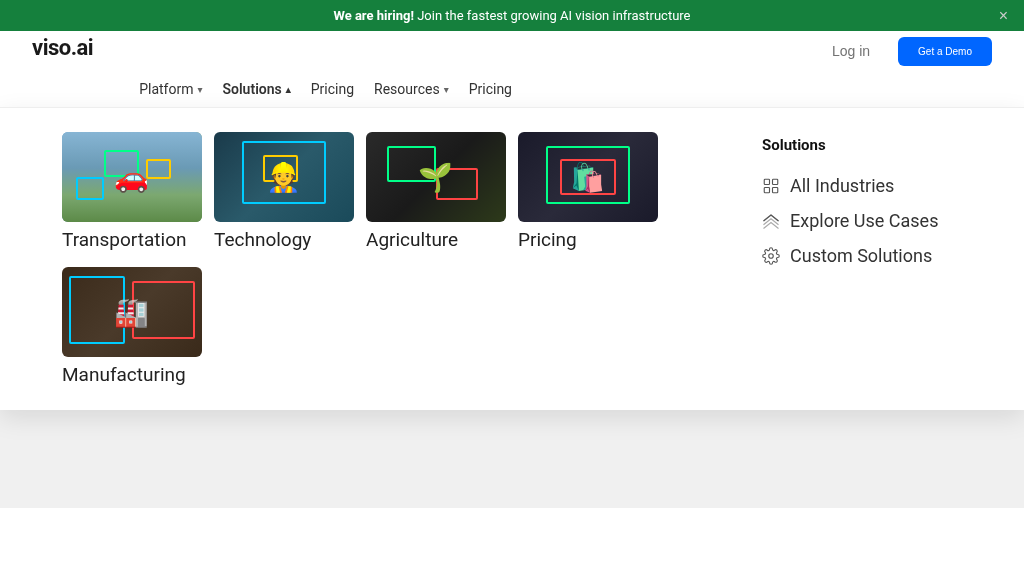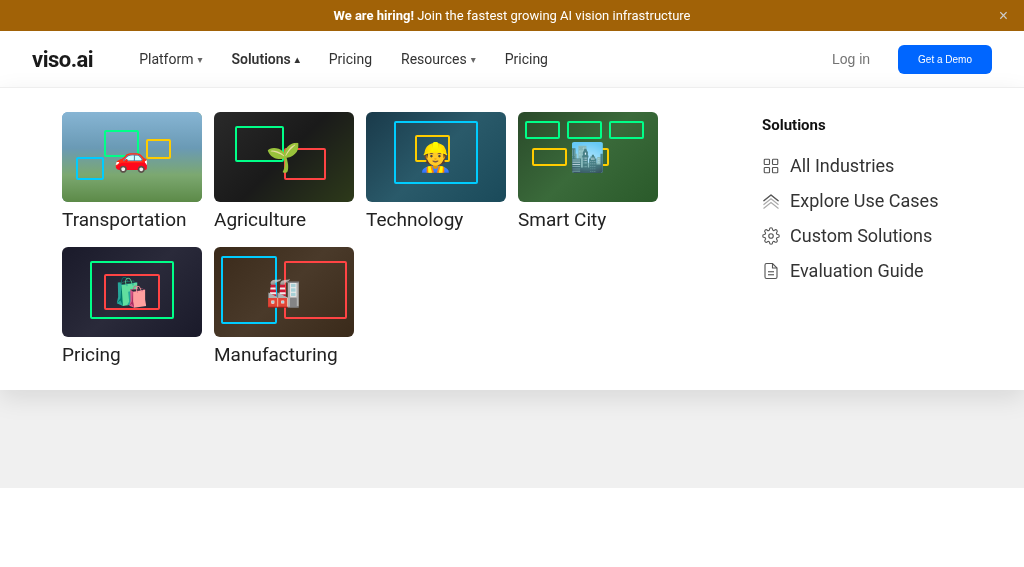--- a/index.html
+++ b/index.html
@@ -1,20 +1,20 @@
 <!DOCTYPE html>
 <html><head>
   <meta charset="utf-8">
   <style>
     * { margin: 0; padding: 0; box-sizing: border-box; }
     body { font-family: -apple-system, BlinkMacSystemFont, 'Segoe UI', Roboto, sans-serif; background: #fff; width: 1024px; height: 567px; overflow: hidden; position: relative; }
 
     
     .banner {
-      background: #a16207;
+      background: #15803d;
       color: #fff;
       text-align: center;
       padding: 8px 44px;
       font-size: 13px;
       position: relative;
     }
     .banner strong { font-weight: 700; }
     .banner-close {
       position: absolute;
       right: 16px;
@@ -23,39 +23,40 @@
       cursor: pointer;
       font-size: 16px;
       color: #ccc;
       background: none;
       border: none;
     }
 
     
     .navbar {
       display: flex;
-      align-items: center;
-      padding: 12px 32px;
+      align-items: flex-start;
+      padding: 4px 32px;
       border-bottom: 1px solid #eee;
       background: #fff;
       position: relative;
       z-index: 100;
     }
     .logo {
       font-size: 22px;
       font-weight: 700;
       color: #1a1a1a;
       margin-right: 36px;
       letter-spacing: -0.5px;
     }
     .nav-links {
       display: flex;
       align-items: center;
-      gap: 9px;
+      gap: 0;
       flex: 1;
+      margin-top: 40px;
     }
     .nav-item {
       padding: 6px 10px;
       font-size: 14px;
       color: #333;
       cursor: pointer;
       display: flex;
       align-items: center;
       gap: 4px;
       border-radius: 4px;
@@ -369,52 +370,40 @@
             <div class="detection-overlay">
               <div class="det-box" style="border-color:#00ff88; top:20%; left:30%; width:25%; height:30%;"></div>
               <div class="det-box" style="border-color:#00ccff; top:50%; left:10%; width:20%; height:25%;"></div>
               <div class="det-box" style="border-color:#ffcc00; top:30%; left:60%; width:18%; height:22%;"></div>
             </div>
           </div>
           <div class="solution-label">Transportation</div>
         </div>
 
         <div class="solution-item">
+          <div class="solution-thumb thumb-technology">
+            <div class="detection-overlay">
+              <div class="det-box" style="border-color:#00ccff; top:10%; left:20%; width:60%; height:70%;"></div>
+              <div class="det-box" style="border-color:#ffcc00; top:25%; left:35%; width:25%; height:30%;"></div>
+            </div>
+          </div>
+          <div class="solution-label">Technology</div>
+        </div>
+
+        <div class="solution-item">
           <div class="solution-thumb thumb-agriculture">
             <div class="detection-overlay">
               <div class="det-box" style="border-color:#00ff88; top:15%; left:15%; width:35%; height:40%;"></div>
               <div class="det-box" style="border-color:#ff4444; top:40%; left:50%; width:30%; height:35%;"></div>
             </div>
           </div>
           <div class="solution-label">Agriculture</div>
         </div>
 
-        <div class="solution-item">
-          <div class="solution-thumb thumb-technology">
-            <div class="detection-overlay">
-              <div class="det-box" style="border-color:#00ccff; top:10%; left:20%; width:60%; height:70%;"></div>
-              <div class="det-box" style="border-color:#ffcc00; top:25%; left:35%; width:25%; height:30%;"></div>
-            </div>
-          </div>
-          <div class="solution-label">Technology</div>
-        </div>
-
-
-        <div class="solution-item">
-          <div class="solution-thumb thumb-smartcity">
-            <div class="detection-overlay">
-              <div class="det-box" style="border-color:#00ff88; top:10%; left:5%; width:25%; height:20%;"></div>
-              <div class="det-box" style="border-color:#00ff88; top:10%; left:35%; width:25%; height:20%;"></div>
-              <div class="det-box" style="border-color:#00ff88; top:10%; left:65%; width:25%; height:20%;"></div>
-              <div class="det-box" style="border-color:#ffcc00; top:40%; left:10%; width:25%; height:20%;"></div>
-              <div class="det-box" style="border-color:#ffcc00; top:40%; left:40%; width:25%; height:20%;"></div>
-            </div>
-          </div>
-          <div class="solution-label">Smart City</div>
-        </div>
+
 
         <div class="solution-item">
           <div class="solution-thumb thumb-retail">
             <div class="detection-overlay">
               <div class="det-box" style="border-color:#00ff88; top:15%; left:20%; width:60%; height:65%;"></div>
               <div class="det-box" style="border-color:#ff4444; top:30%; left:30%; width:40%; height:40%;"></div>
             </div>
           </div>
           <div class="solution-label">Pricing</div>
         </div>
@@ -453,29 +442,20 @@
         </div>
 
         <div class="sidebar-item">
           <svg class="sidebar-icon" viewBox="0 0 24 24" fill="none" stroke="currentColor" stroke-width="1.5">
             <circle cx="12" cy="12" r="3"></circle>
             <path d="M19.4 15a1.65 1.65 0 00.33 1.82l.06.06a2 2 0 010 2.83 2 2 0 01-2.83 0l-.06-.06a1.65 1.65 0 00-1.82-.33 1.65 1.65 0 00-1 1.51V21a2 2 0 01-4 0v-.09A1.65 1.65 0 009 19.4a1.65 1.65 0 00-1.82.33l-.06.06a2 2 0 01-2.83-2.83l.06-.06A1.65 1.65 0 004.68 15a1.65 1.65 0 00-1.51-1H3a2 2 0 010-4h.09A1.65 1.65 0 004.6 9a1.65 1.65 0 00-.33-1.82l-.06-.06a2 2 0 012.83-2.83l.06.06A1.65 1.65 0 009 4.68a1.65 1.65 0 001-1.51V3a2 2 0 014 0v.09a1.65 1.65 0 001 1.51 1.65 1.65 0 001.82-.33l.06-.06a2 2 0 012.83 2.83l-.06.06A1.65 1.65 0 0019.4 9a1.65 1.65 0 001.51 1H21a2 2 0 010 4h-.09a1.65 1.65 0 00-1.51 1z"></path>
           </svg>
           <span>Custom Solutions</span>
         </div>
 
-        <div class="sidebar-item">
-          <svg class="sidebar-icon" viewBox="0 0 24 24" fill="none" stroke="currentColor" stroke-width="1.5">
-            <path d="M14 2H6a2 2 0 00-2 2v16a2 2 0 002 2h12a2 2 0 002-2V8z"></path>
-            <polyline points="14,2 14,8 20,8"></polyline>
-            <line x1="8" y1="13" x2="16" y2="13"></line>
-            <line x1="8" y1="17" x2="16" y2="17"></line>
-          </svg>
-          <span>Evaluation Guide</span>
-        </div>
 
       </div>
     </div>
   </div>
 </nav>
 
 <div class="page-bg">
   <div class="page-content">
     <p class="page-text">When you invest in Viso Suite, you get access to our team of engineers. Get expert services and software as a complete package – everything from one provider.</p>
     <button class="btn-request">Request more info  →</button>

